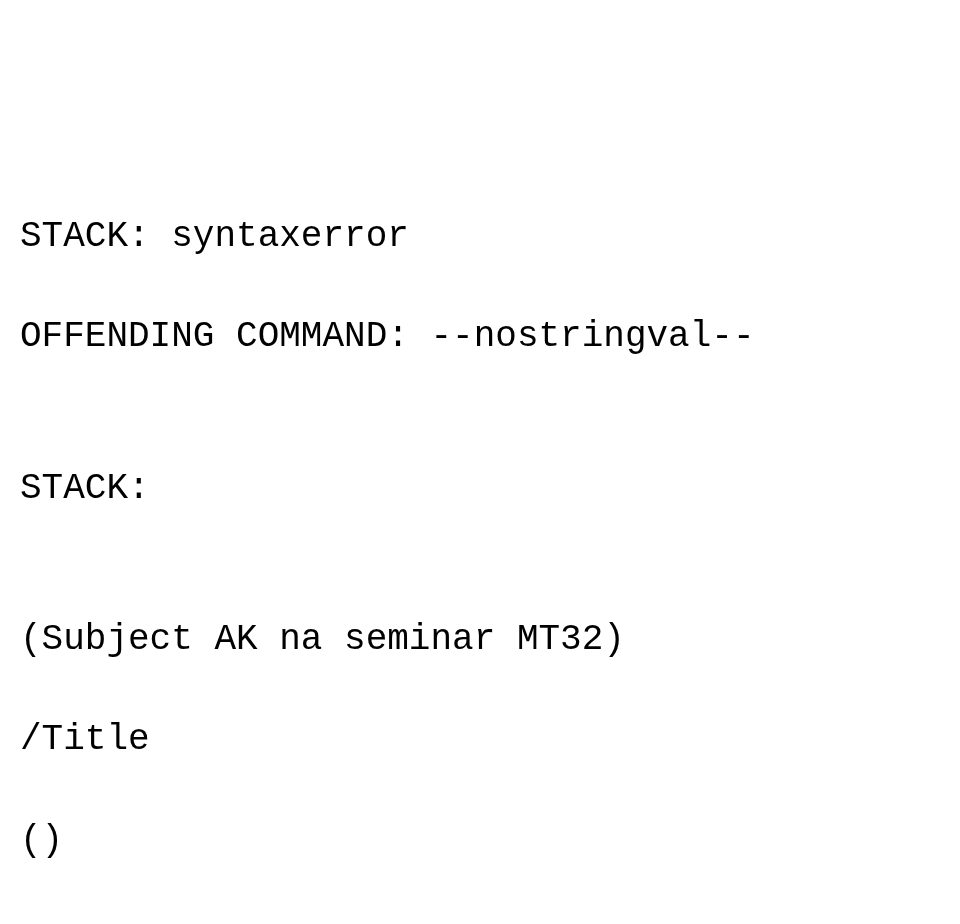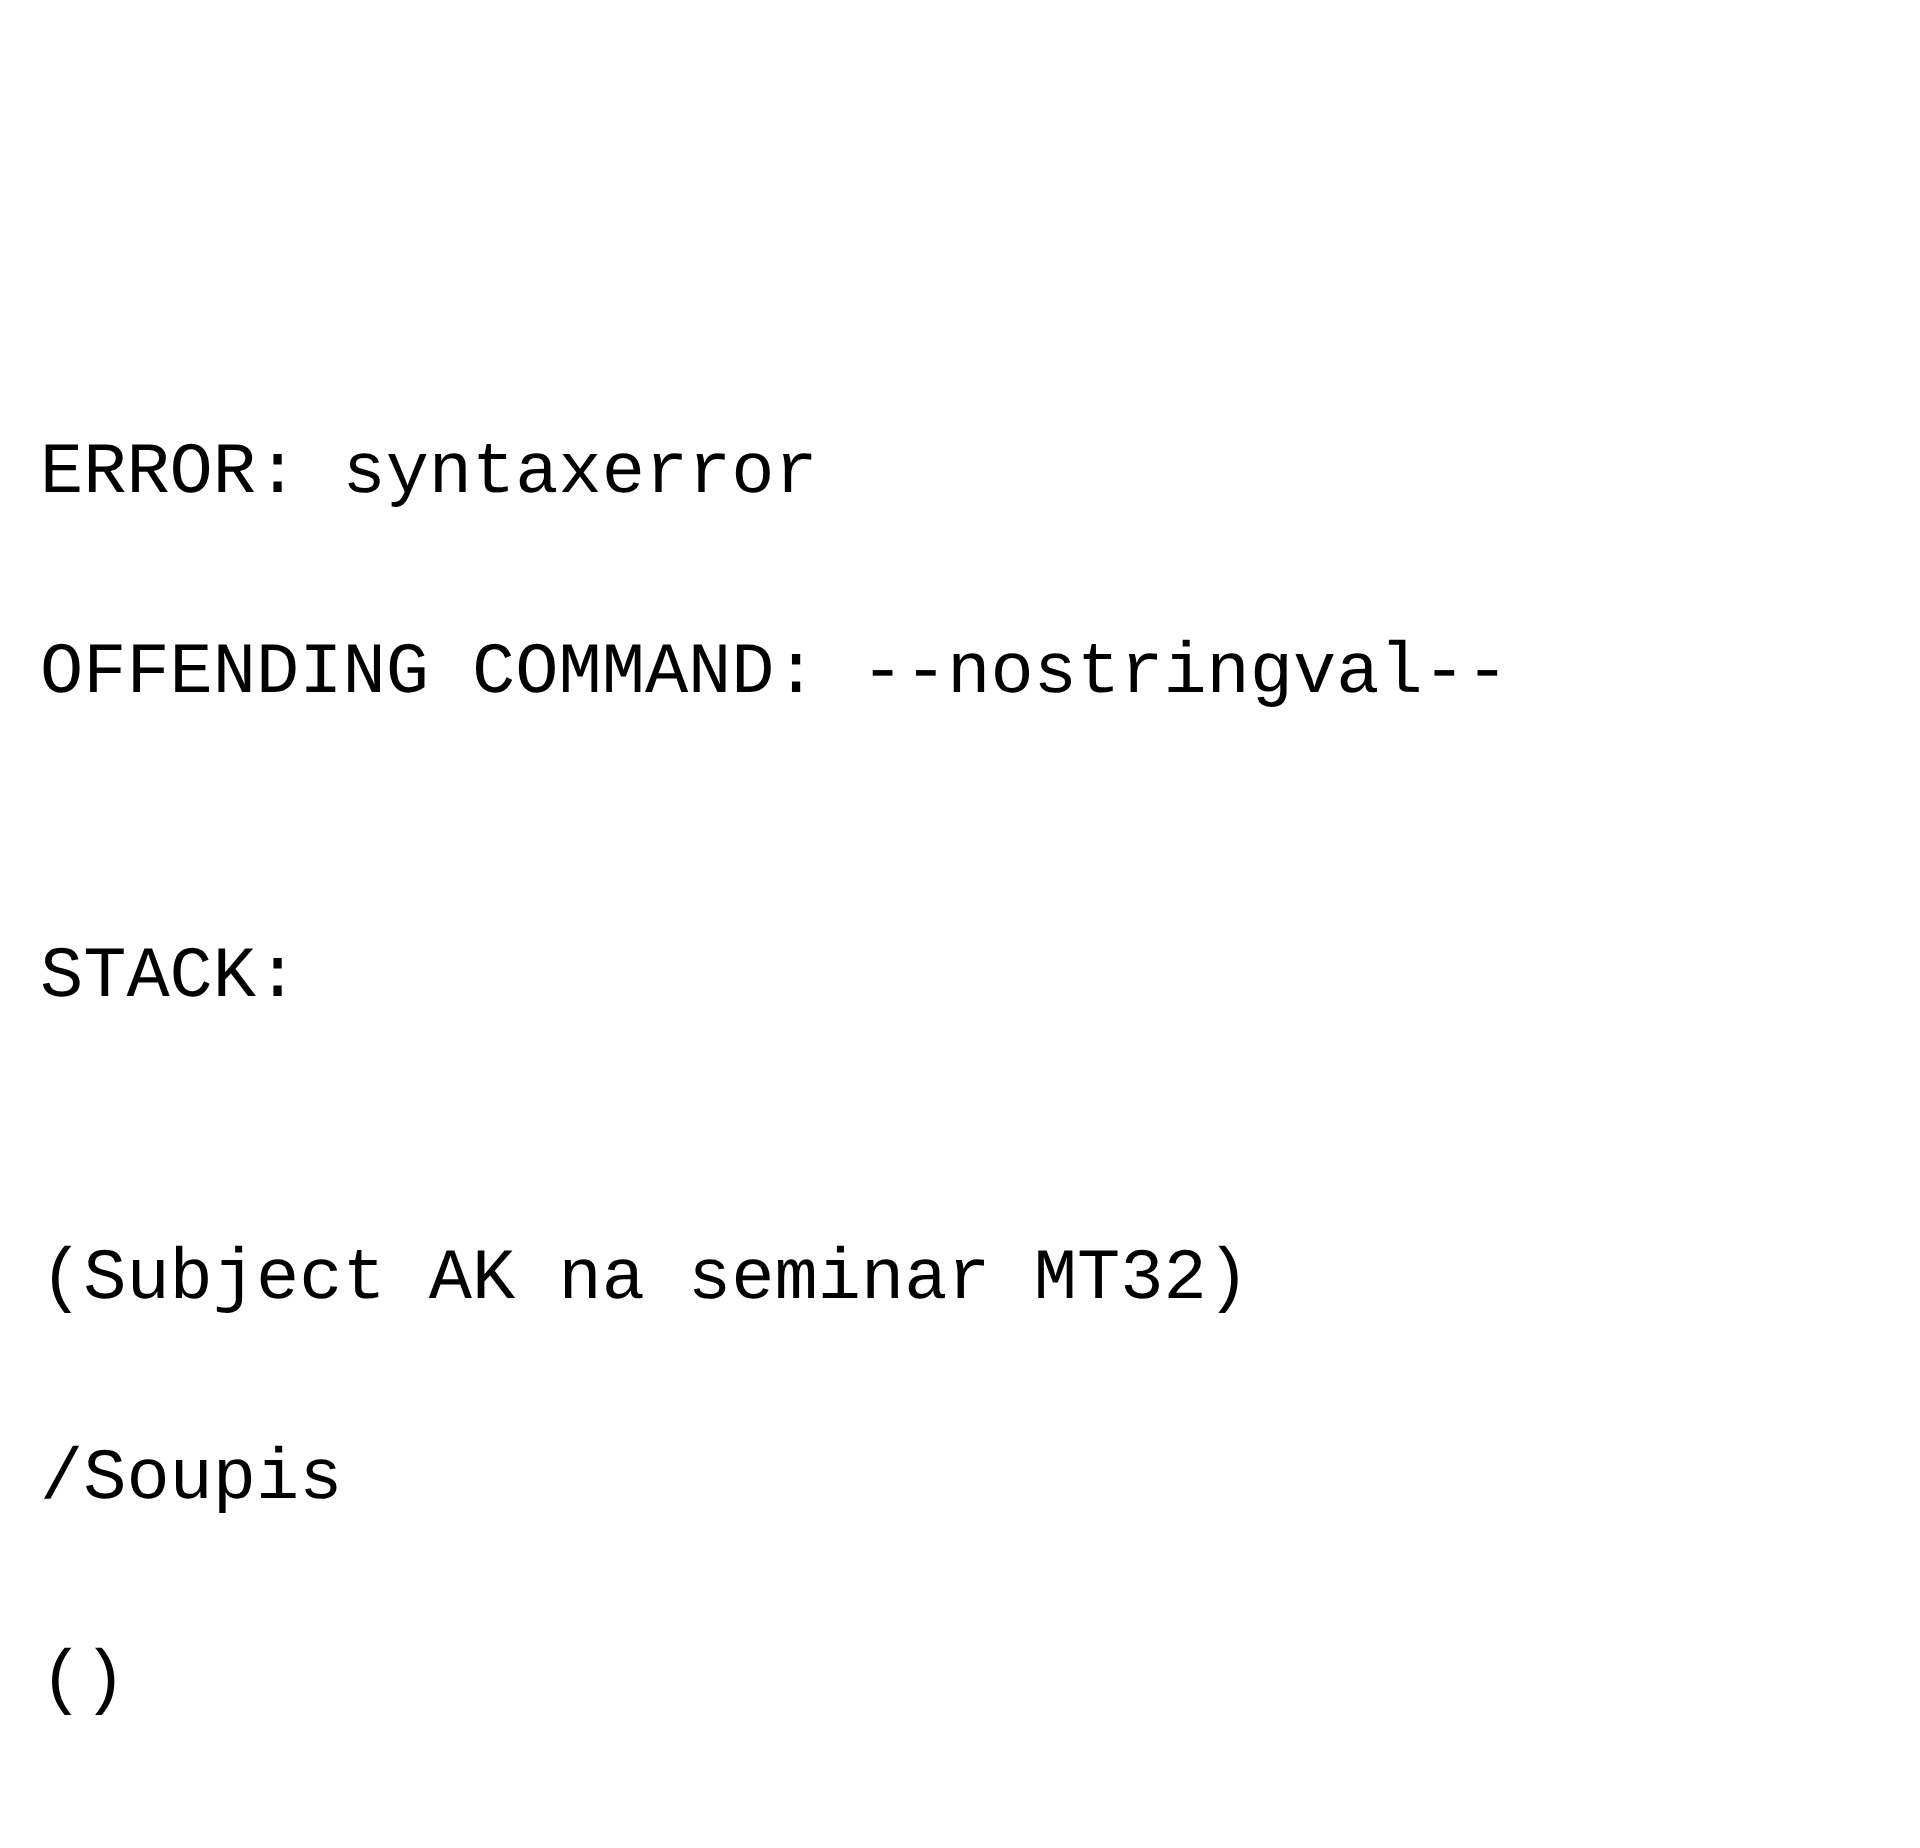--- a/index.html
+++ b/index.html
@@ -20,27 +20,27 @@
     }
     .line {
       display: block;
     }
   </style>
 </head>
 <body>
 
 
 
-<span class="line">ERROR: syntaxerror</span>
+<span class="line">STACK: syntaxerror</span>
 <span class="line">OFFENDING COMMAND: --nostringval--</span>
 <span class="line"></span>
 <span class="line">STACK:</span>
 <span class="line"></span>
 <span class="line">(Subject AK na seminar MT32)</span>
-<span class="line">/Soupis</span>
+<span class="line">/Title</span>
 <span class="line">()</span>
 <span class="line">/Subject</span>
 
 
 
 
 
 
 
 

